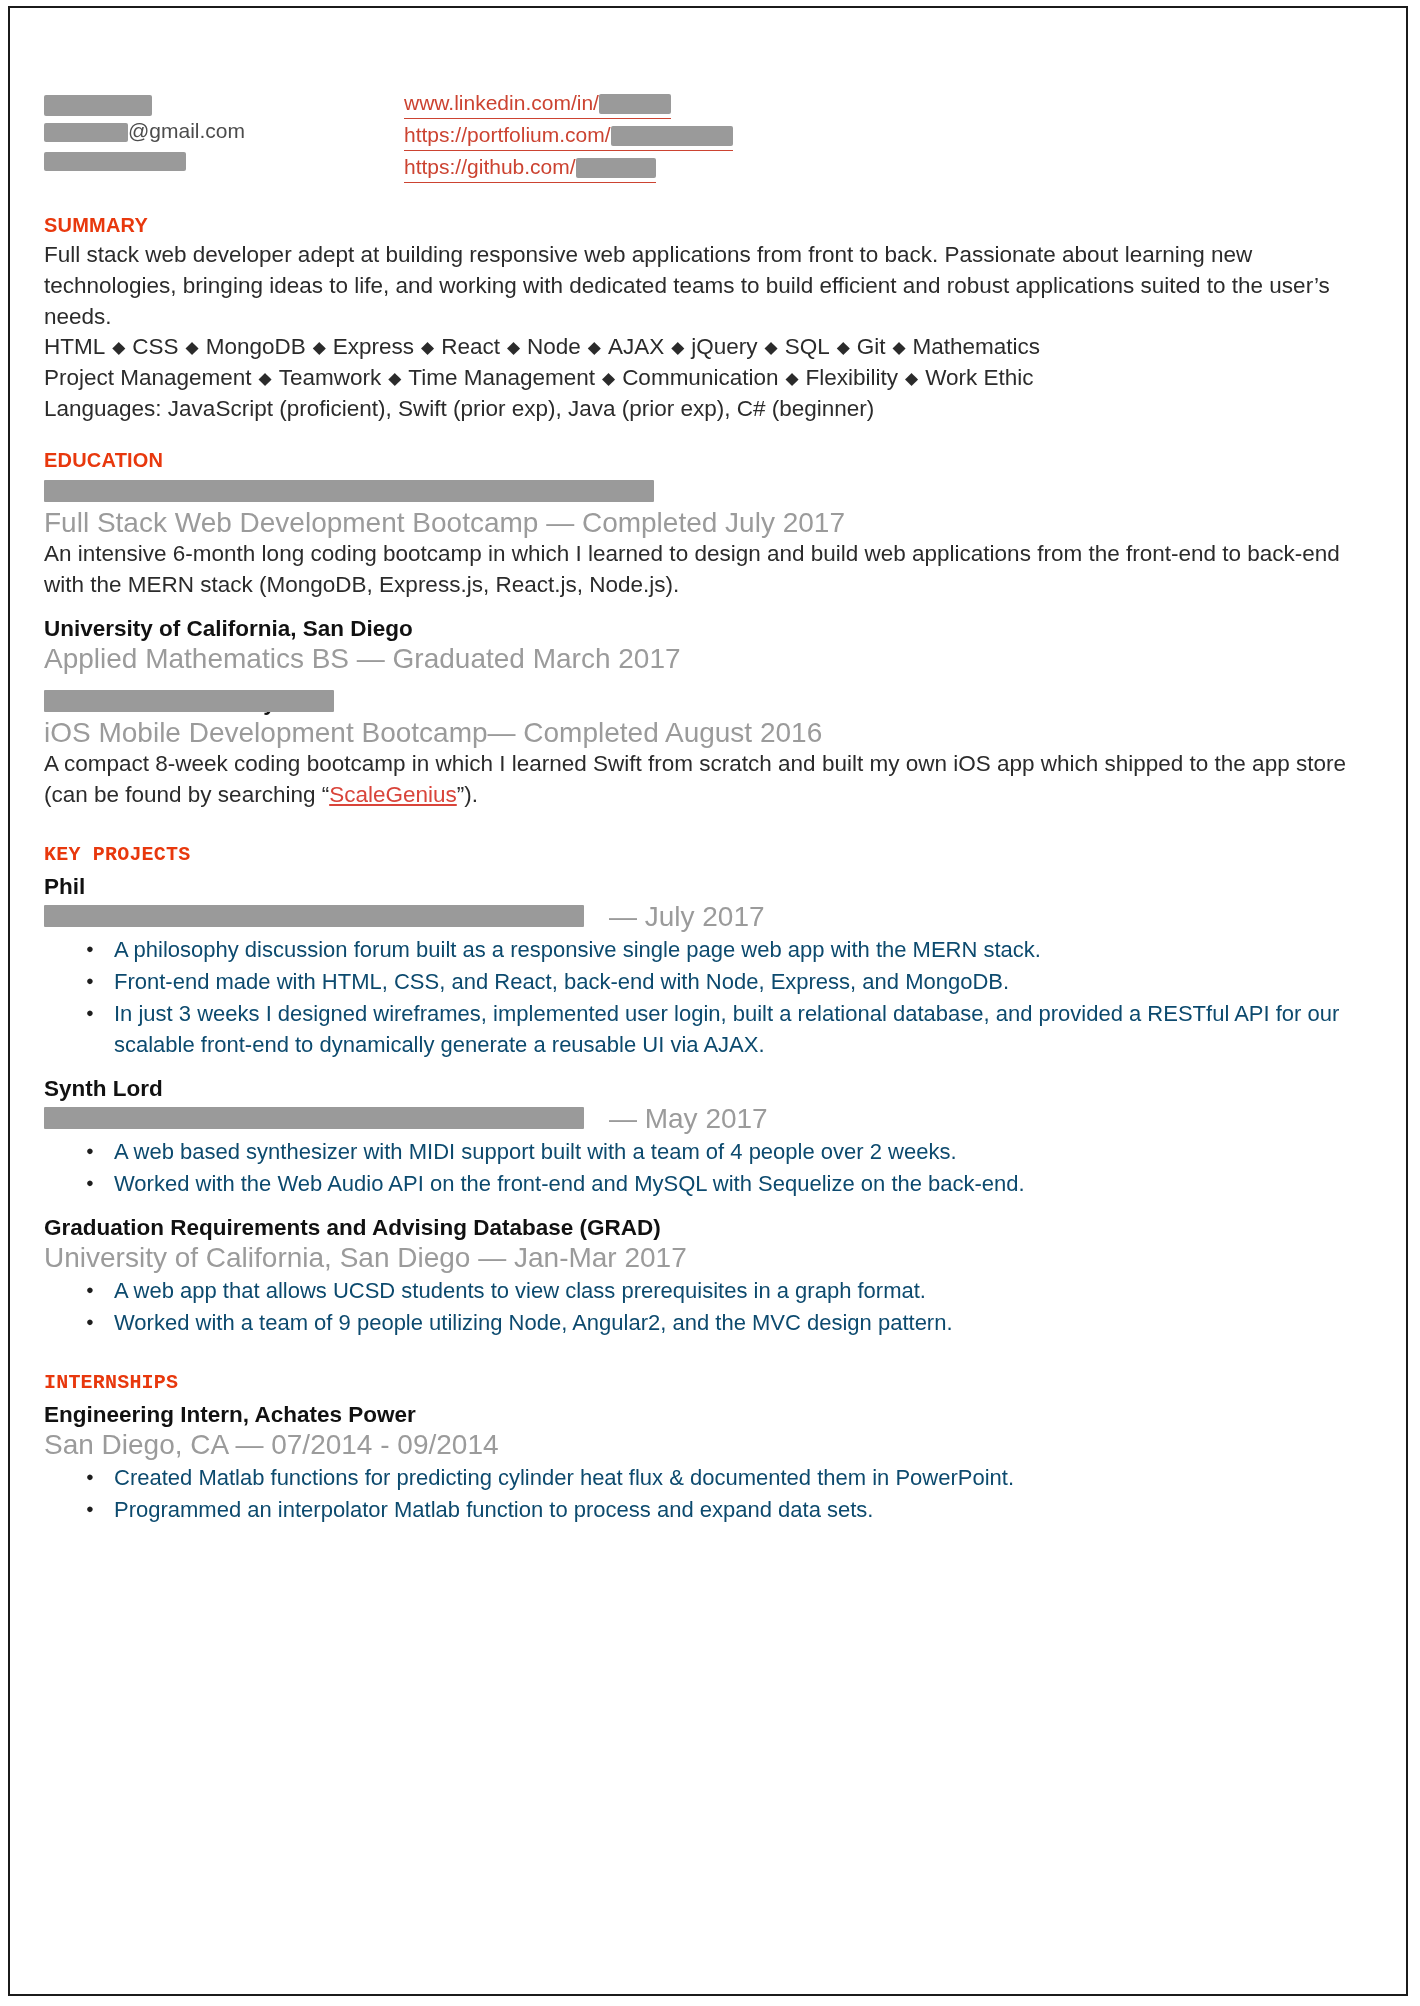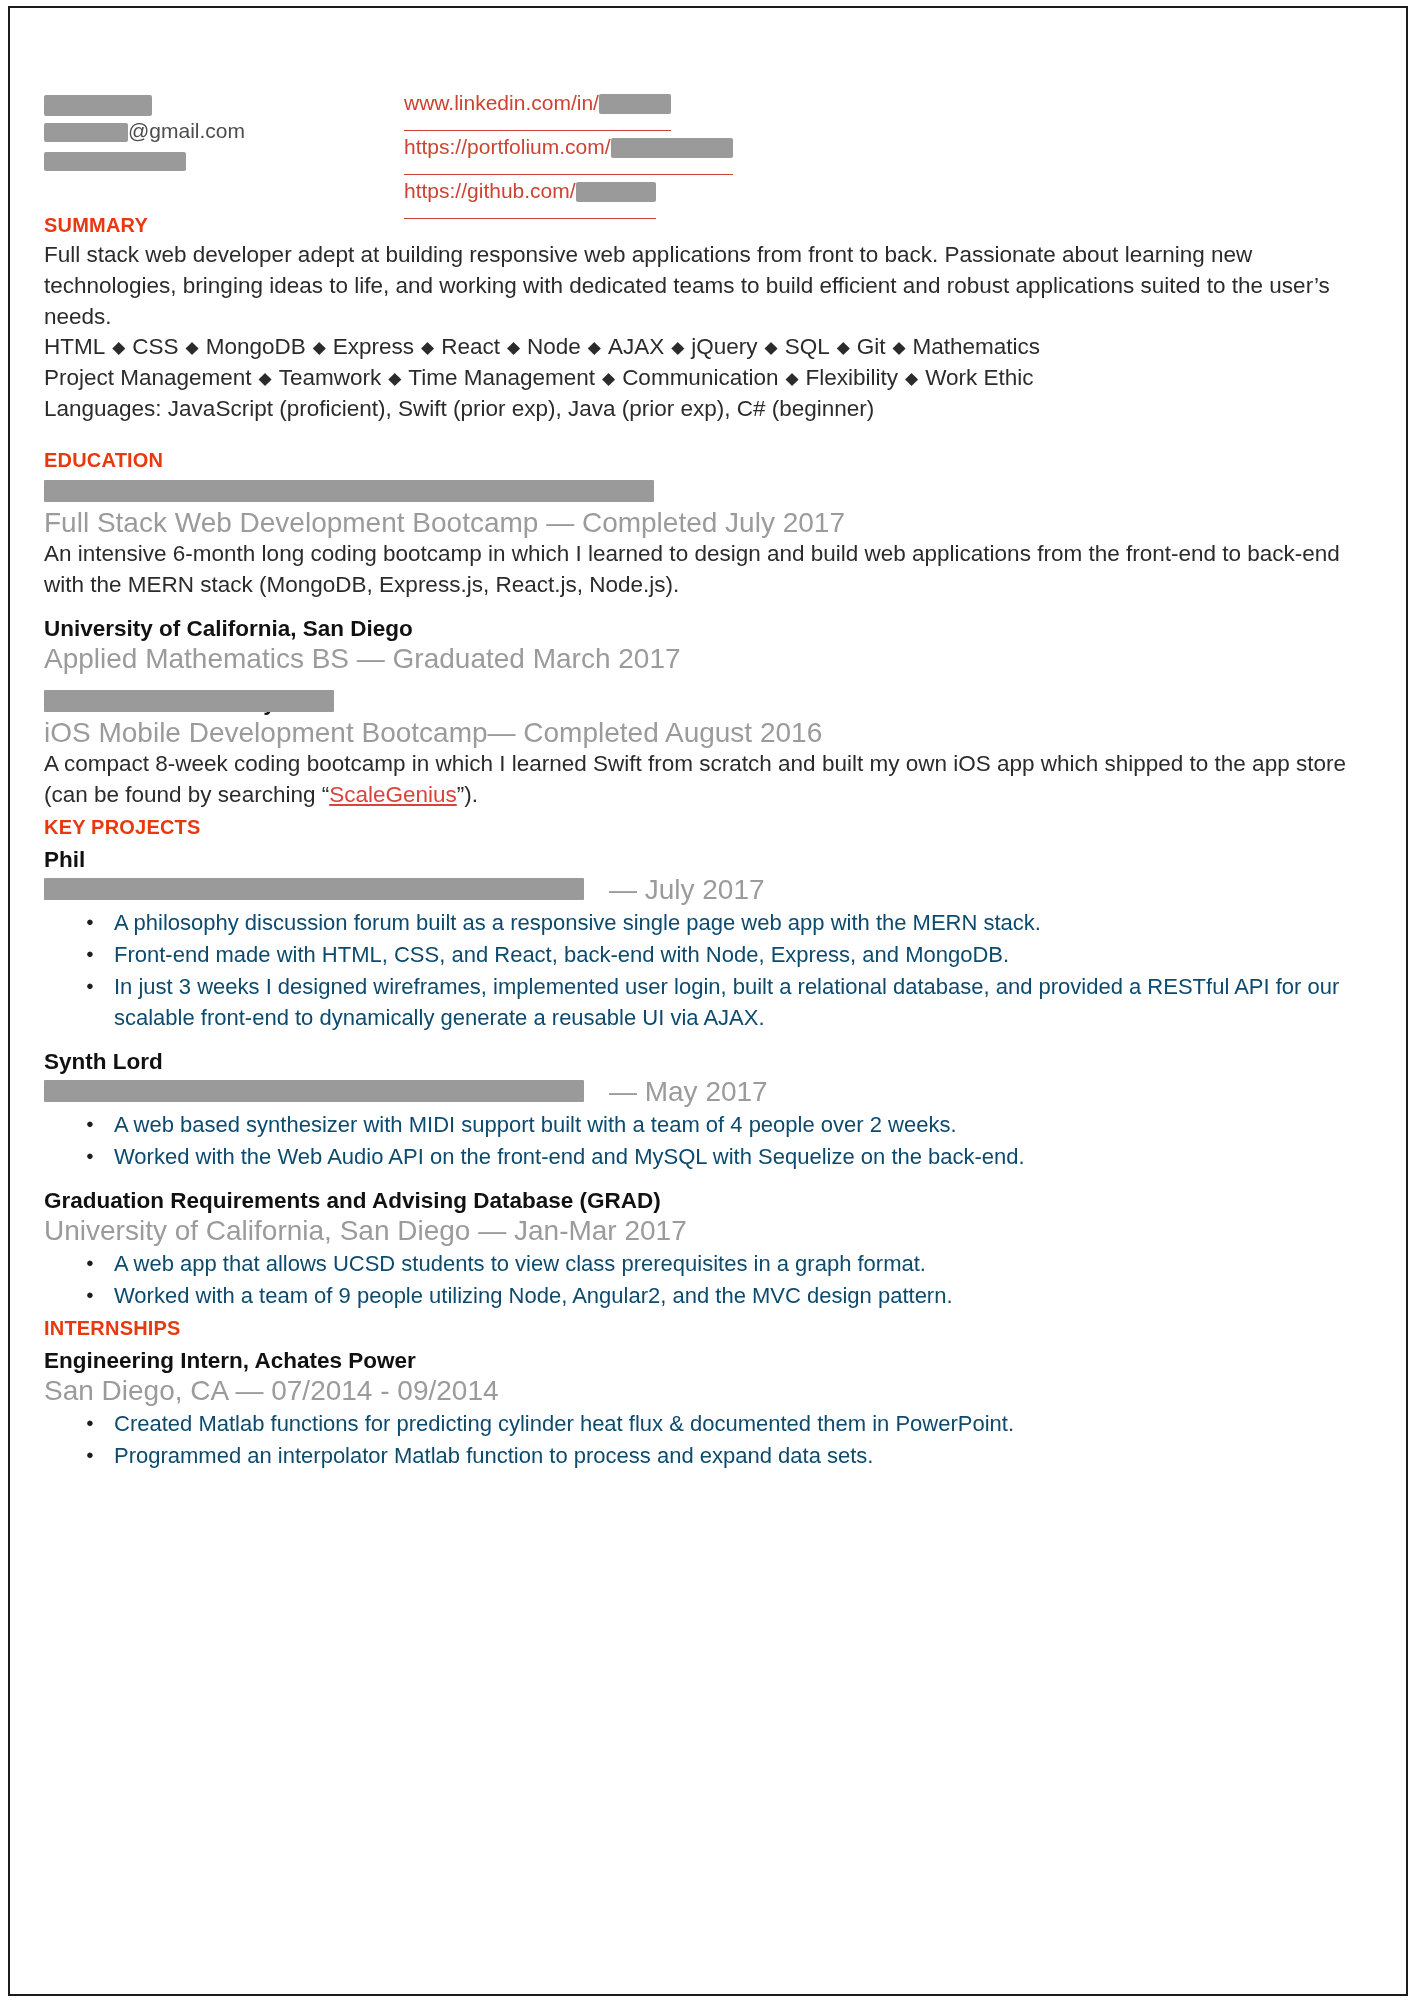--- a/index.html
+++ b/index.html
@@ -75,33 +75,33 @@
 
   .link-line {
     font-size: 21px;
     line-height: 30px;
     color: #cc4331;
     text-decoration: none;
     white-space: nowrap;
     display: block;
     border-bottom: 1px solid #cc4331;
     width: fit-content;
-    padding-bottom: 12px;
+    padding-bottom: 0px;
     margin-bottom: 1px;
   }
 
   
   .section-head {
     color: #e8380d;
     font-size: 20px;
     font-weight: bold;
     letter-spacing: 0.2px;
     margin: 26px 0 2px 0;
   }
-  .section-head.tight { margin-top: 6px; }
+  .section-head.tight { margin-top: 33px; font-family: Liberation Mono, monospace; }
 
   .body-text {
     font-size: 22.5px;
     line-height: 31px;
     color: #2b2b2b;
     margin: 0;
   }
 
   .skills-line {
     font-size: 22.5px;

